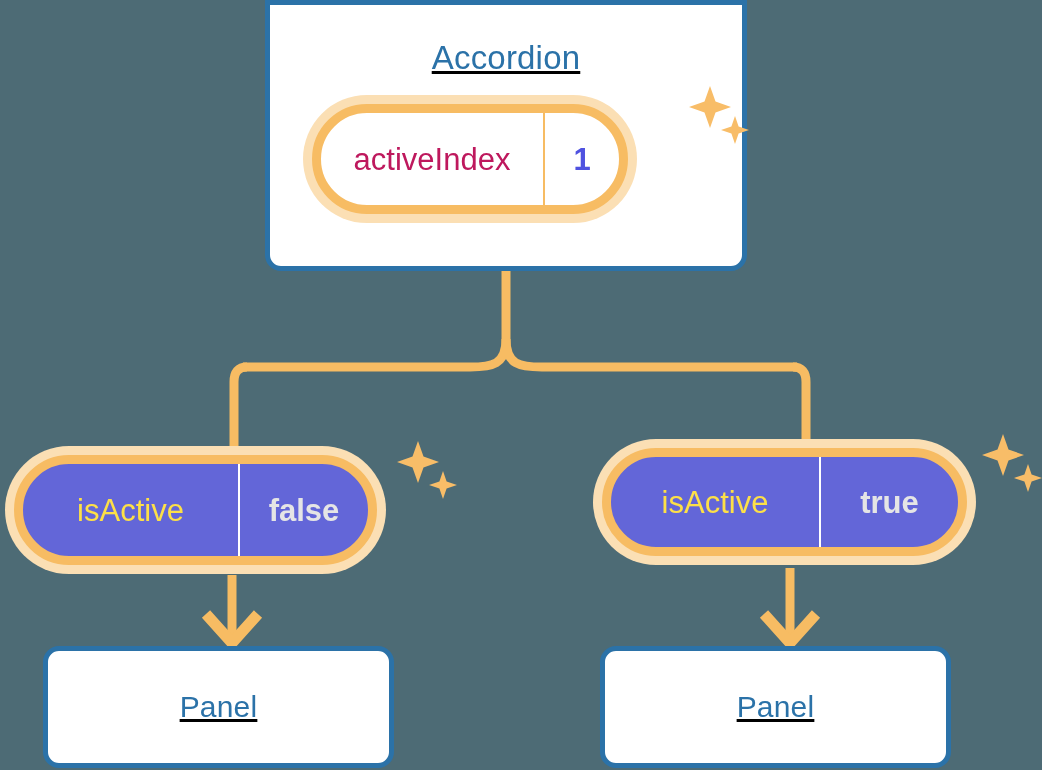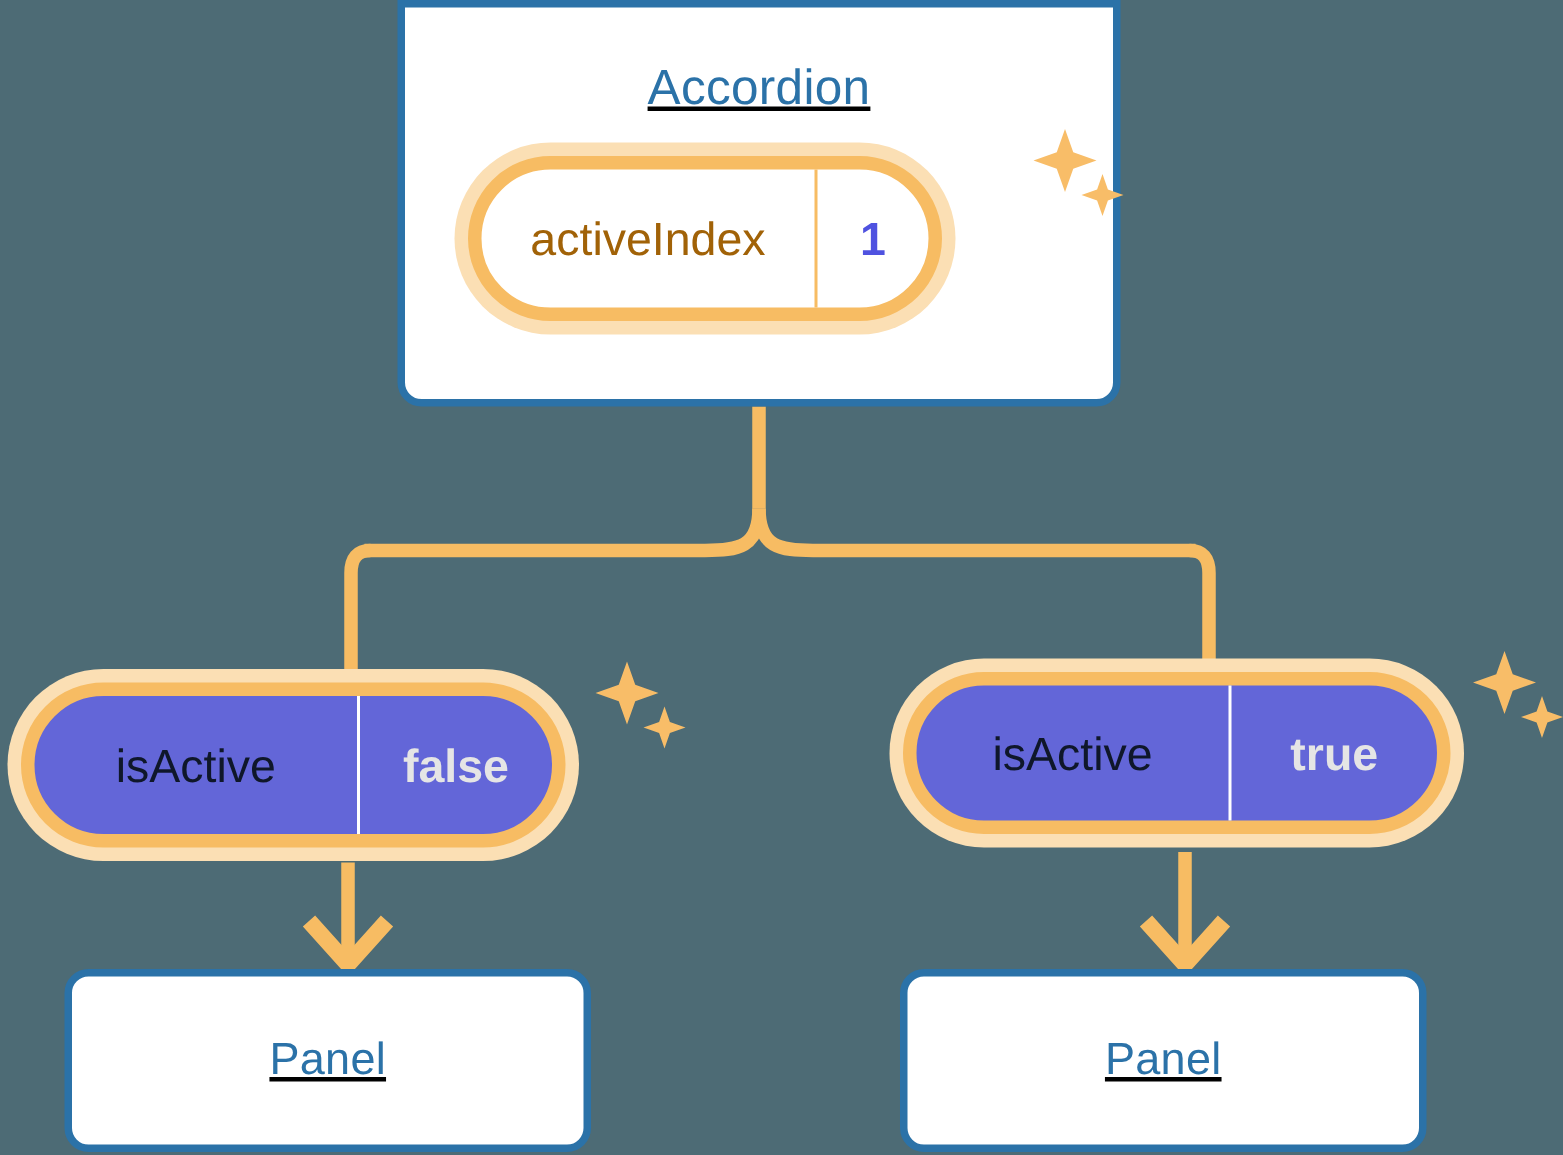--- a/index.html
+++ b/index.html
@@ -95,37 +95,37 @@
     justify-content: center;
     box-sizing: border-box;
     line-height: 1;
   }
 
   
   .pill.white {
     background: #ffffff;
   }
   .pill.white .pill-key {
-    color: #a16207;
+    color: #be185d;
     font-size: 31px;
     font-weight: 400;
   }
   .pill.white .pill-val {
     color: #4f52e0;
     font-size: 31px;
     font-weight: 700;
     border-left: 2px solid #f7bc63;
   }
 
   
   .pill.purple {
     background: #6366d8;
   }
   .pill.purple .pill-key {
-    color: #0f172a;
+    color: #fde047;
     font-size: 31px;
     font-weight: 400;
   }
   .pill.purple .pill-val {
     color: #e5e5e5;
     font-size: 31px;
     font-weight: 700;
     border-left: 2px solid #ffffff;
   }
 

